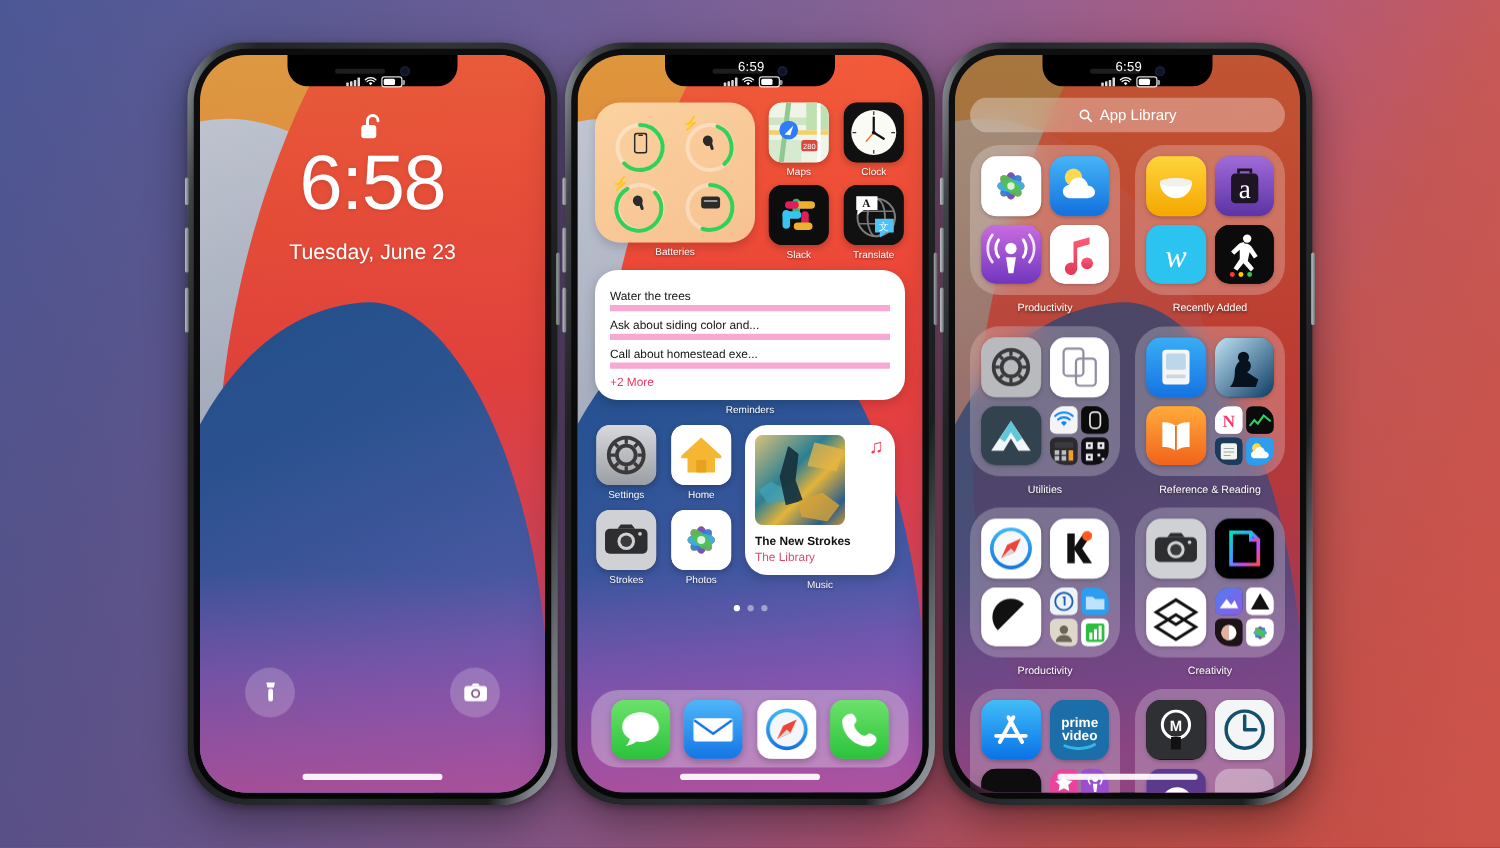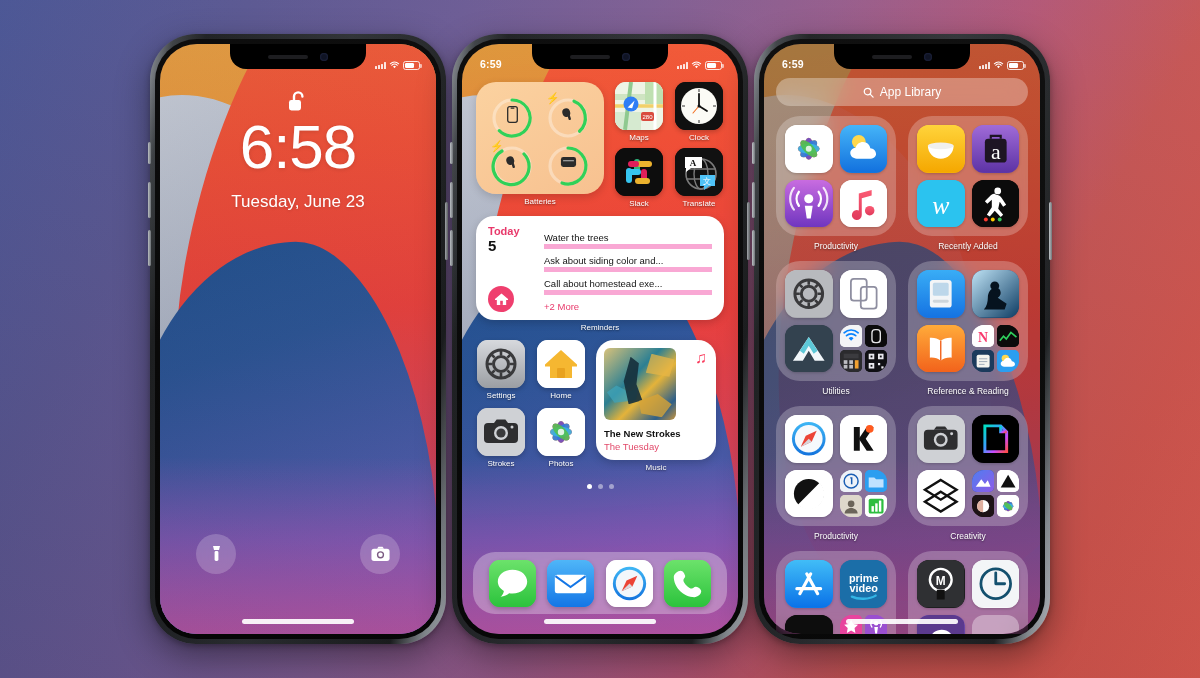--- a/index.html
+++ b/index.html
@@ -60,23 +60,23 @@
   .front-cam { width: 8px; height: 8px; border-radius: 50%; background:#101424; box-shadow: inset 0 0 2px #2b3660;}
   .btn-side {
     position:absolute; background:linear-gradient(90deg,#c3c8cd,#6e7377); border-radius:2px;
   }
   .btn-left { left:-2px; width:3px; }
   .btn-right{ right:-2px; width:3px; }
 
   
   .statusbar{
     position:absolute; top:0; left:0; right:0; height:26px; z-index:45;
-    display:flex; align-items:flex-end; justify-content:space-between;
+    display:flex; align-items:center; justify-content:space-between;
     padding: 4px 16px 0 18px; color:#fff;
-    font-size:10.5px; font-weight:bold; letter-spacing:.2px;
+    font-size:10.5px; font-weight:normal; letter-spacing:.2px;flex-direction:column;
   }
   .sb-right{ display:flex; align-items:center; gap:3px; }
   .sig { display:flex; align-items:flex-end; gap:1px; height:7px; }
   .sig i{ display:block; width:2px; background:rgba(255,255,255,.85); border-radius:.5px;}
   .sig i:nth-child(1){height:3px}.sig i:nth-child(2){height:4px}
   .sig i:nth-child(3){height:5.5px}.sig i:nth-child(4){height:7px}
   .wifi{ width:11px;height:9px; position:relative; }
   .wifi svg{display:block}
   .batt{ width:17px;height:9px;border:1.2px solid rgba(255,255,255,.85);border-radius:2.6px;position:relative;}
   .batt::after{content:"";position:absolute;right:-3px;top:2.3px;width:1.6px;height:3.6px;background:rgba(255,255,255,.6);border-radius:0 1px 1px 0;}
@@ -457,32 +457,20 @@
                       <text x="32" y="36" font-size="8" fill="#fff" text-anchor="middle" font-family="Liberation Sans">文</text>
                     </svg>
                   </div>
                   <div class="applabel">Translate</div>
                 </div>
               </div>
             </div>
           </div>
 
           <div class="widget-reminders">
-            <div class="rem-left">
-              <div>
-                <div class="rem-today">Today</div>
-                <div class="rem-count">5</div>
-              </div>
-              <div class="rem-badge">
-                <svg width="15" height="14" viewBox="0 0 16 15">
-                  <path d="M8 1.6 15 7.4v1.2h-2v5.2H3V8.6H1V7.4z" fill="#fff"></path>
-                  <rect x="6.6" y="9.4" width="2.8" height="4.4" fill="#ef3f6e"></rect>
-                </svg>
-              </div>
-            </div>
             <div class="rem-list">
               <div class="rem-item">Water the trees</div>
               <div class="rem-item">Ask about siding color and...</div>
               <div class="rem-item">Call about homestead exe...</div>
               <div class="rem-more">+2 More</div>
             </div>
           </div>
           <div class="widget-caption">Reminders</div>
 
           <div class="row-c">
@@ -559,21 +547,21 @@
             <div>
               <div class="widget-music">
                 <div class="album">
                   <div class="splash2"></div>
                     <div class="splash1"></div>
                     <div class="spk"></div>
                     <div class="splash3"></div>
                 </div>
                 <span class="music-note">♫</span>
                 <div class="music-title">The New Strokes</div>
-                <div class="music-artist">The Tuesday</div>
+                <div class="music-artist">The Library</div>
               </div>
               <div class="widget-caption">Music</div>
             </div>
           </div>
 
           <div class="pagedots">
             <i class="on"></i>
             <i></i>
             <i></i>
           </div>

